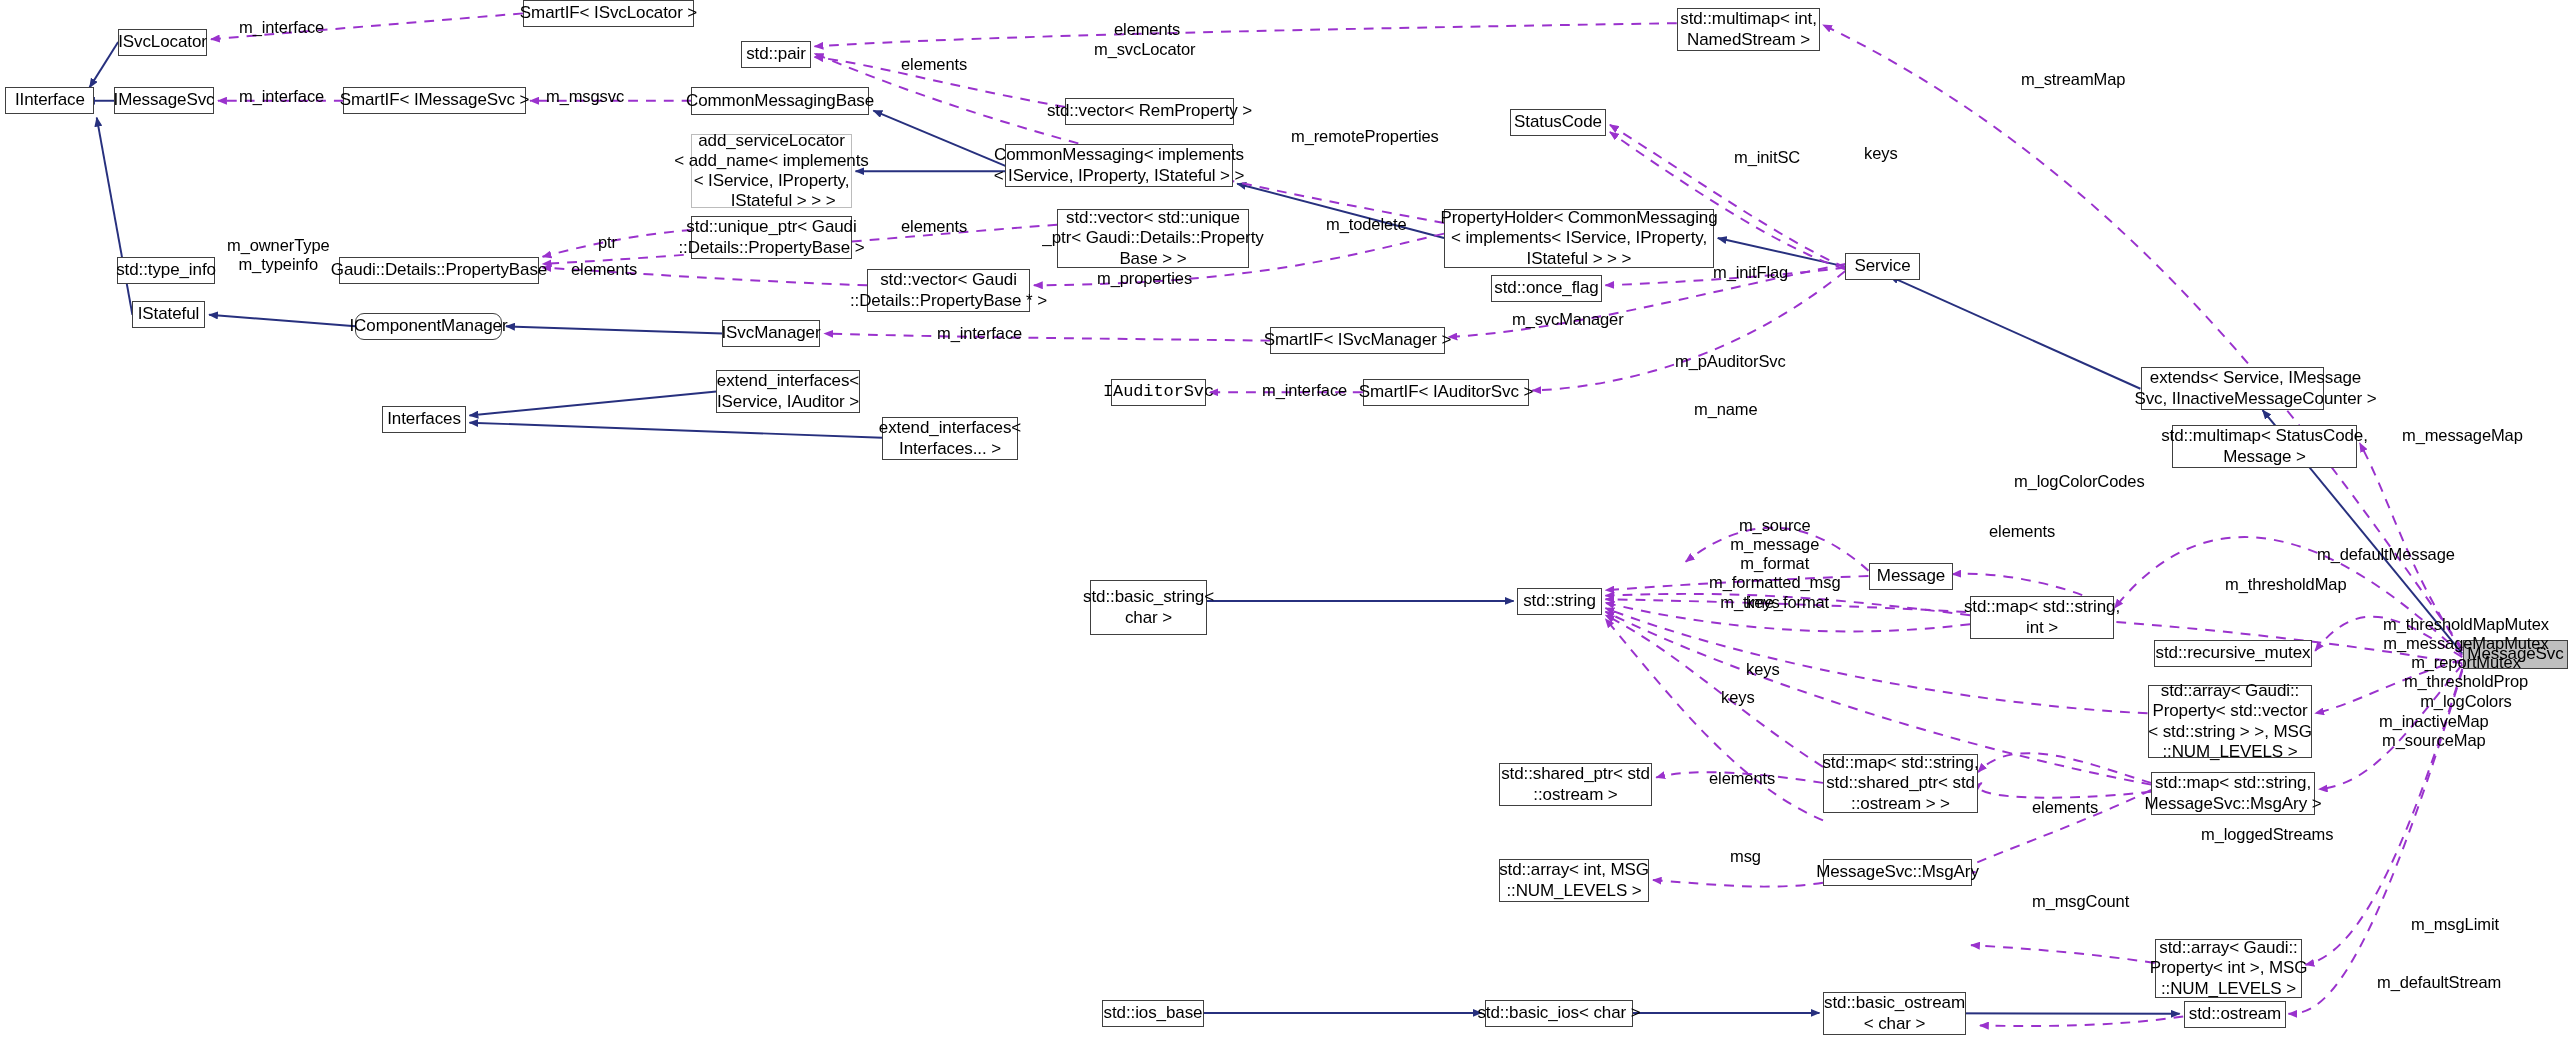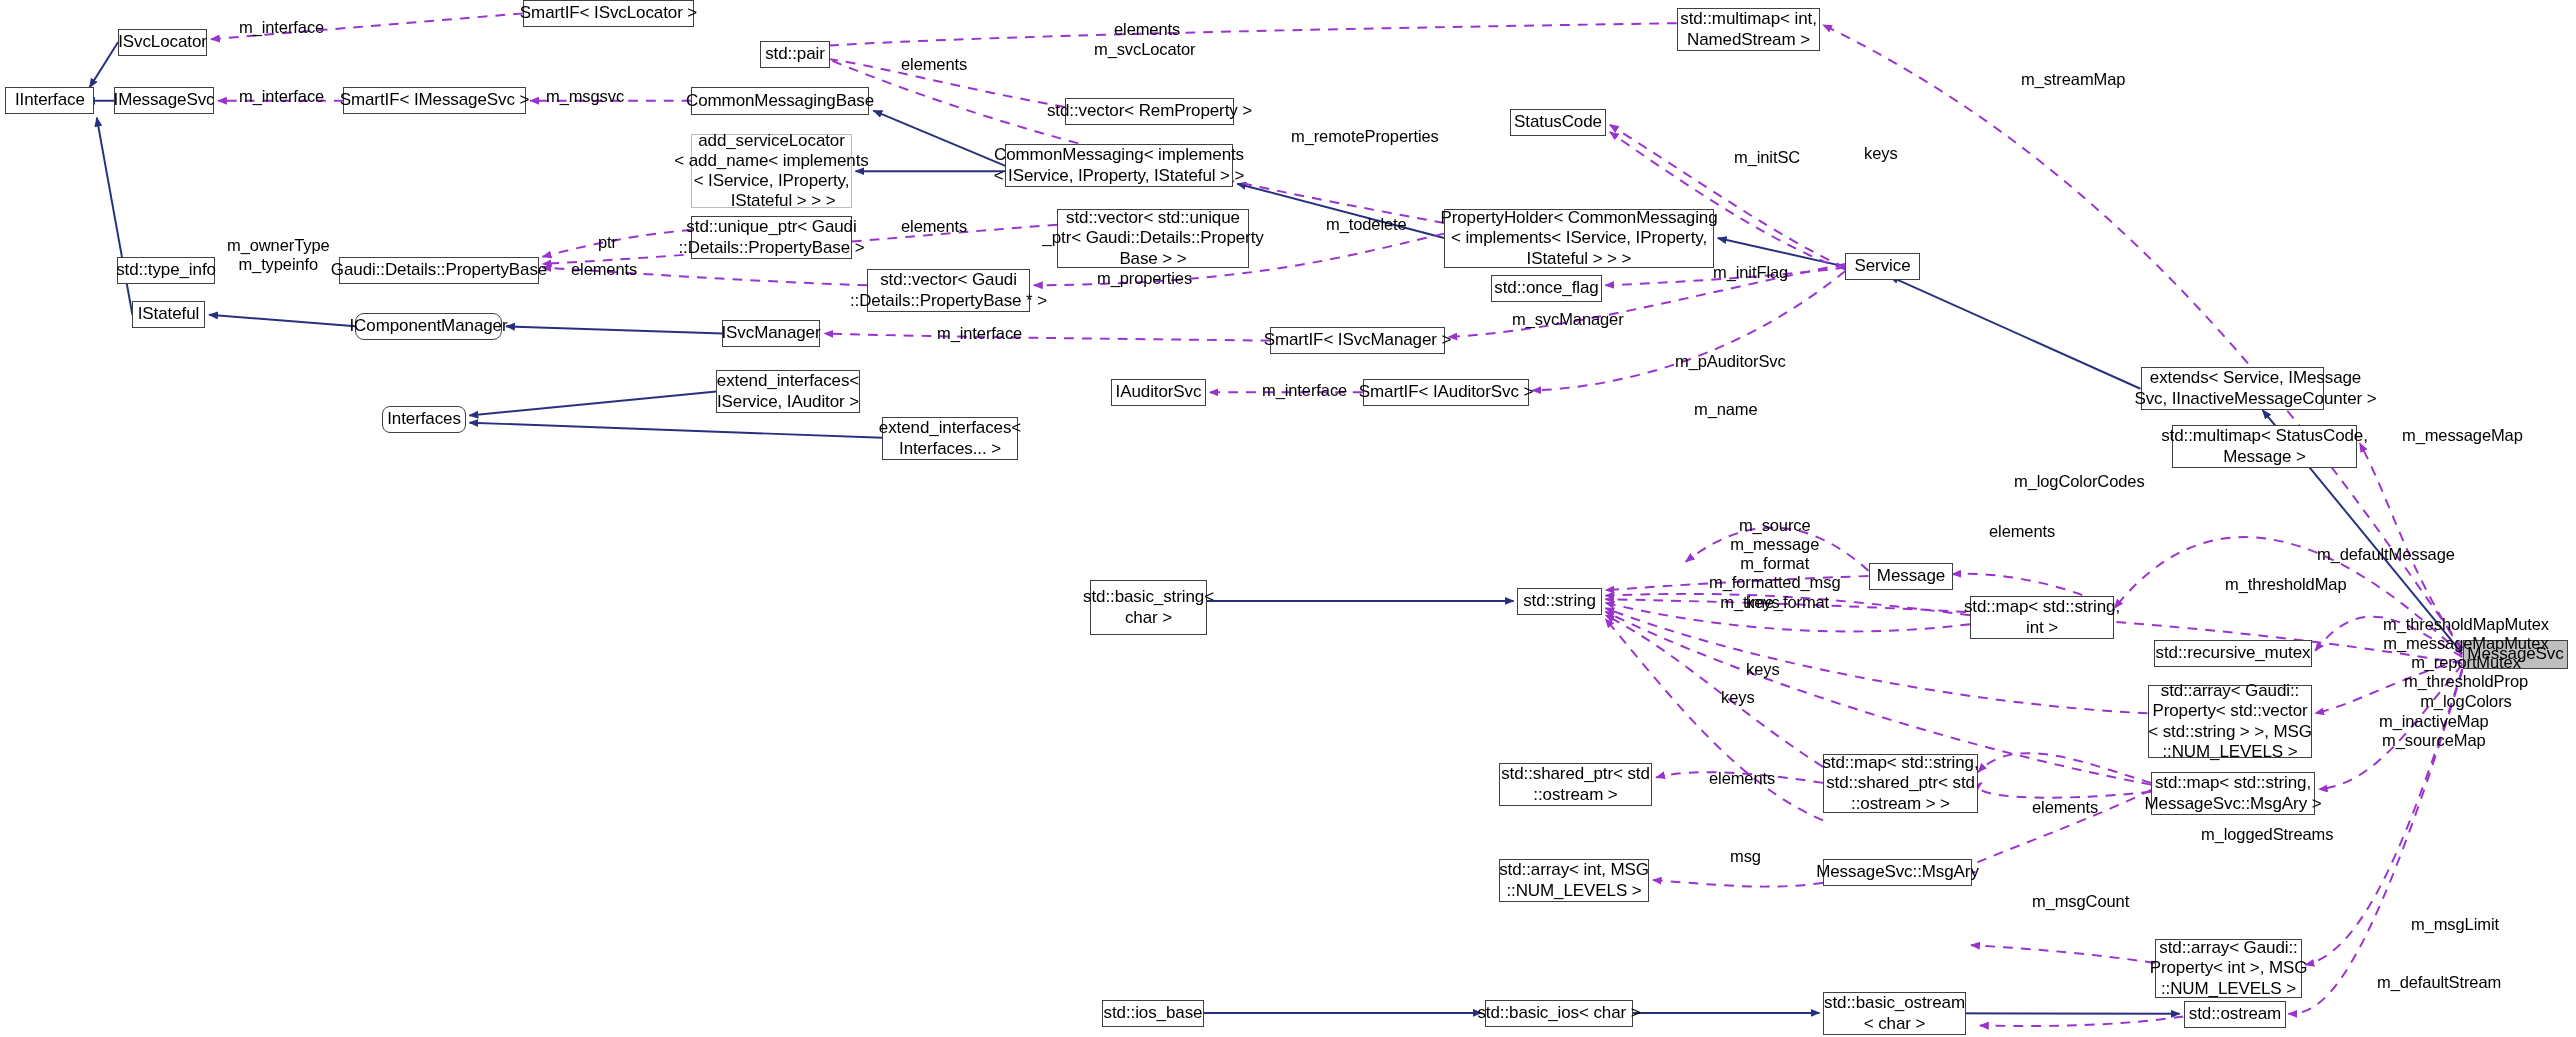--- a/index.html
+++ b/index.html
@@ -143,47 +143,47 @@
       <div class="node" style="left: 5.4px; top: 87px; width: 89px; height: 27px;">IInterface</div>
       <div class="node" style="left: 118px; top: 28.5px; width: 89px; height: 27px;">ISvcLocator</div>
       <div class="node" style="left: 114px; top: 87px; width: 100px; height: 27px;">IMessageSvc</div>
       <div class="node" style="left: 523px; top: 0px; width: 171px; height: 27px;">SmartIF&lt; ISvcLocator &gt;</div>
       <div class="node" style="left: 343px; top: 87px; width: 183px; height: 27px;">SmartIF&lt; IMessageSvc &gt;</div>
       <div class="node" style="left: 117px; top: 257px; width: 98px; height: 27px;">std::type_info</div>
       <div class="node" style="left: 132px; top: 301px; width: 73px; height: 27px;">IStateful</div>
       <div class="node" style="left: 339px; top: 257px; width: 200px; height: 27px;">Gaudi::Details::PropertyBase</div>
       <div class="node" style="left: 355px; top: 313px; width: 147px; height: 27px; border-radius: 9px;">IComponentManager</div>
       <div class="node" style="left: 722px; top: 320px; width: 98px; height: 27px;">ISvcManager</div>
-      <div class="node" style="left: 382px; top: 406px; width: 84px; height: 27px; border-radius: 8px;">Interfaces</div>
+      <div class="node" style="left: 382px; top: 406px; width: 84px; height: 27px;">Interfaces</div>
       <div class="node" style="left: 691px; top: 87px; width: 178px; height: 28px;">CommonMessagingBase</div>
       <div class="node light-border" style="left: 691px; top: 134px; width: 161px; height: 74px;">add_serviceLocator
 &lt; add_name&lt; implements
 &lt; IService, IProperty,
      IStateful &gt; &gt; &gt;</div>
-      <div class="node" style="left: 760px; top: 41px; width: 70px; height: 27px;">std::pair</div>
+      <div class="node" style="left: 741px; top: 41px; width: 70px; height: 27px;">std::pair</div>
       <div class="node" style="left: 691px; top: 216px; width: 161px; height: 43px;">std::unique_ptr&lt; Gaudi
 ::Details::PropertyBase &gt;</div>
       <div class="node" style="left: 867px; top: 269px; width: 163px; height: 43px;">std::vector&lt; Gaudi
 ::Details::PropertyBase * &gt;</div>
       <div class="node" style="left: 1270px; top: 327px; width: 175px; height: 27px;">SmartIF&lt; ISvcManager &gt;</div>
       <div class="node" style="left: 1065px; top: 98px; width: 169px; height: 27px;">std::vector&lt; RemProperty &gt;</div>
       <div class="node" style="left: 1005px; top: 144px; width: 228px; height: 43px;">CommonMessaging&lt; implements
 &lt; IService, IProperty, IStateful &gt; &gt;</div>
       <div class="node" style="left: 1057px; top: 209px; width: 192px; height: 59px;">std::vector&lt; std::unique
 _ptr&lt; Gaudi::Details::Property
 Base &gt; &gt;</div>
       <div class="node" style="left: 1444px; top: 209px; width: 270px; height: 59px;">PropertyHolder&lt; CommonMessaging
 &lt; implements&lt; IService, IProperty,
 IStateful &gt; &gt; &gt;</div>
       <div class="node" style="left: 1510px; top: 109px; width: 96px; height: 27px;">StatusCode</div>
       <div class="node" style="left: 1491px; top: 275px; width: 111px; height: 27px;">std::once_flag</div>
       <div class="node" style="left: 1677px; top: 8px; width: 143px; height: 43px;">std::multimap&lt; int,
 NamedStream &gt;</div>
       <div class="node" style="left: 1845px; top: 253px; width: 75px; height: 27px;">Service</div>
-      <div class="node" style="left: 1111px; top: 379px; width: 95px; height: 27px;">IAuditorSvc</div>
+      <div class="node" style="left: 1111px; top: 379px; width: 95px; height: 27px; font-family: Liberation Mono, monospace;">IAuditorSvc</div>
       <div class="node" style="left: 1363px; top: 379px; width: 166px; height: 27px;">SmartIF&lt; IAuditorSvc &gt;</div>
       <div class="node" style="left: 716px; top: 370px; width: 144px; height: 43px;">extend_interfaces&lt;
 IService, IAuditor &gt;</div>
       <div class="node" style="left: 882px; top: 417px; width: 136px; height: 43px;">extend_interfaces&lt;
 Interfaces... &gt;</div>
       <div class="node" style="left: 2141px; top: 367px; width: 183px; height: 43px; padding-left: 46px;">extends&lt; Service, IMessage
 Svc, IInactiveMessageCounter &gt;</div>
       <div class="node" style="left: 2172px; top: 425px; width: 185px; height: 43px;">std::multimap&lt; StatusCode,
 Message &gt;</div>
       <div class="node grey-fill" style="left: 2463px; top: 640px; width: 105px; height: 28.5px;">MessageSvc</div>

